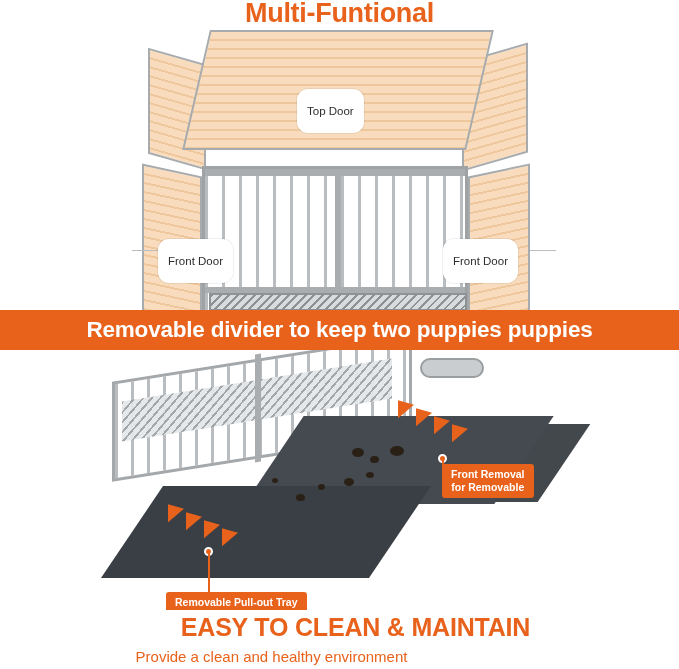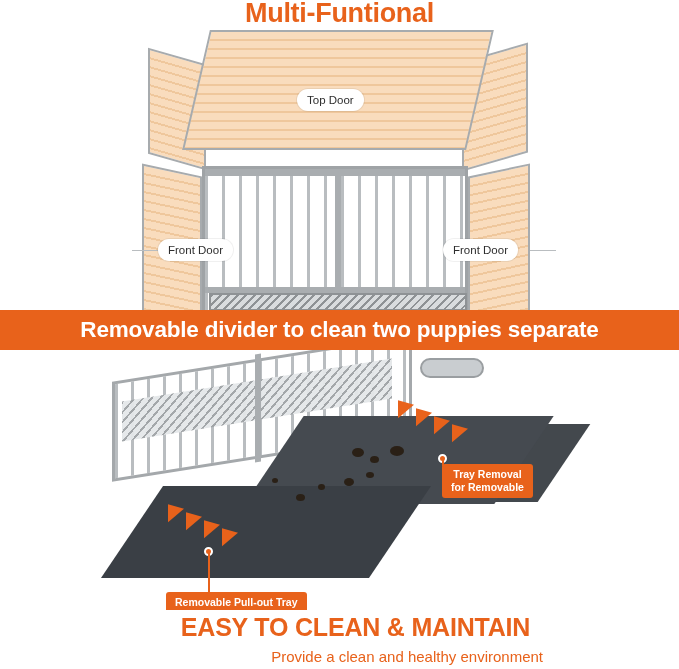--- a/index.html
+++ b/index.html
@@ -120,21 +120,21 @@
   .door-right{
     left:468px;top:144px;width:62px;height:150px;
     transform:skewY(-12deg);
   }
 
   
   .pill{
     position:absolute;
     background:#ffffff;
     border-radius:11px;
-    padding:5px 10px;
+    padding:16px 10px;
     font-size:11.5px;
     color:#2E2E2E;
     white-space:nowrap;
     box-shadow:0 0 0 1px rgba(0,0,0,0.06);
     font-weight:400;
   }
   .pill-topdoor{left:297px;top:63px;}
   .pill-frontdoor-l{left:158px;top:213px;}
   .pill-frontdoor-r{left:443px;top:213px;}
   .leader{
@@ -232,21 +232,21 @@
     background:#E8621B;border:2px solid #ffffff;box-sizing:border-box;
   }
   .thinline{position:absolute;background:#E8621B;}
 
   
   .title-bottom{
     position:absolute;left:16px;top:613px;width:679px;text-align:center;
     font-size:25px;font-weight:bold;color:#E8621B;letter-spacing:-0.2px;
   }
   .subtitle-bottom{
-    position:absolute;left:0;top:648px;width:543px;text-align:right;
+    position:absolute;left:0;top:648px;width:543px;text-align:center;
     font-size:15px;color:#E8621B;font-weight:400;
   }
 </style>
 </head>
 <body>
 
 <div class="stage">
 
   <div class="title-top">Multi-Funtional</div>
 
@@ -274,21 +274,21 @@
 
     <div class="leader leader-l"></div>
     <div class="leader leader-r"></div>
 
     <div class="pill pill-topdoor">Top Door</div>
     <div class="pill pill-frontdoor-l">Front Door</div>
     <div class="pill pill-frontdoor-r">Front Door</div>
   </div>
 
   <div class="banner">
-    <span class="banner-text">Removable divider to clean two puppies separate</span>
+    <span class="banner-text">Removable divider to keep two puppies puppies</span>
   </div>
 
   <div class="bottom-scene">
 
     <div class="bcage"></div>
     <div class="bcage-grid"></div>
     <div class="bcage-div"></div>
     <div class="knob"></div>
 
     <div class="tray tray-right-edge"></div>
@@ -310,21 +310,21 @@
     <div class="chev" style="left:452px;top:72px;"></div>
 
     <div class="chev" style="left:168px;top:152px;"></div>
     <div class="chev" style="left:186px;top:160px;"></div>
     <div class="chev" style="left:204px;top:168px;"></div>
     <div class="chev" style="left:222px;top:176px;"></div>
 
     <div class="dot" style="left:438px;top:104px;"></div>
     <div class="thinline" style="left:442px;top:108px;width:1.5px;height:8px;"></div>
     <div class="pill-orange" style="left:442px;top:114px;">
-      <span>Tray Removal</span><br>
+      <span>Front Removal</span><br>
       <span>for Removable</span>
     </div>
 
     <div class="dot" style="left:204px;top:197px;"></div>
     <div class="thinline" style="left:208px;top:201px;width:1.5px;height:42px;"></div>
     <div class="pill-orange" style="left:166px;top:242px;">Removable Pull-out Tray</div>
   </div>
 
   <div class="title-bottom">EASY TO CLEAN &amp; MAINTAIN</div>
   <div class="subtitle-bottom">Provide a clean and healthy environment</div>

